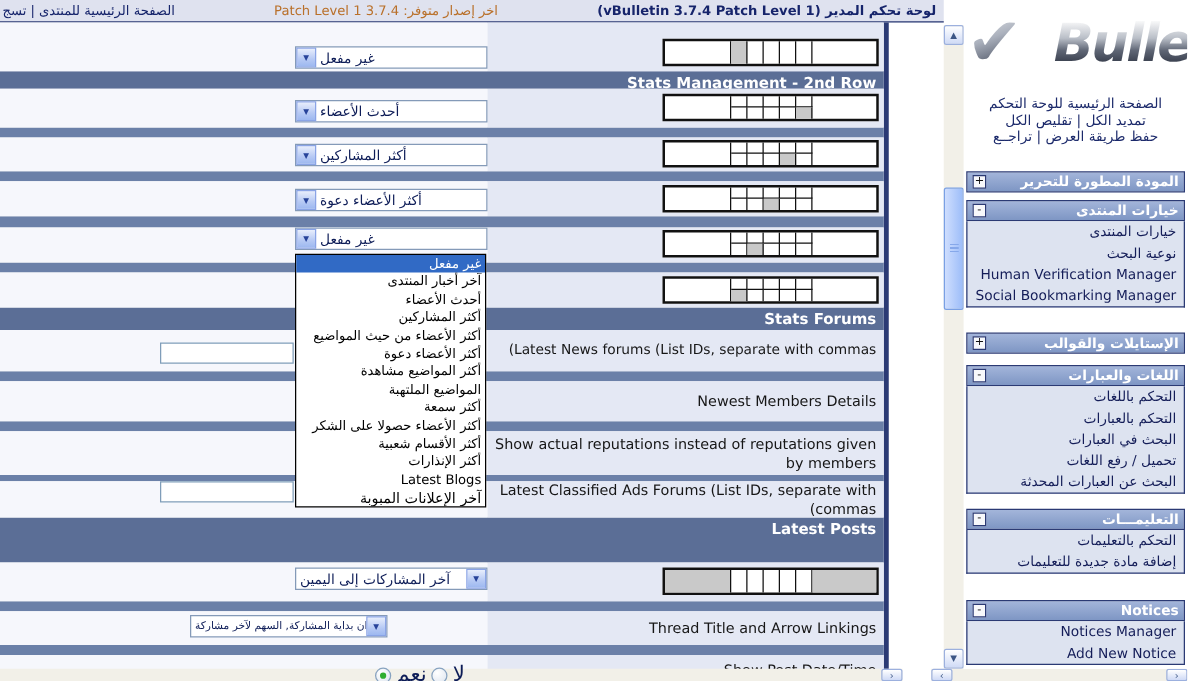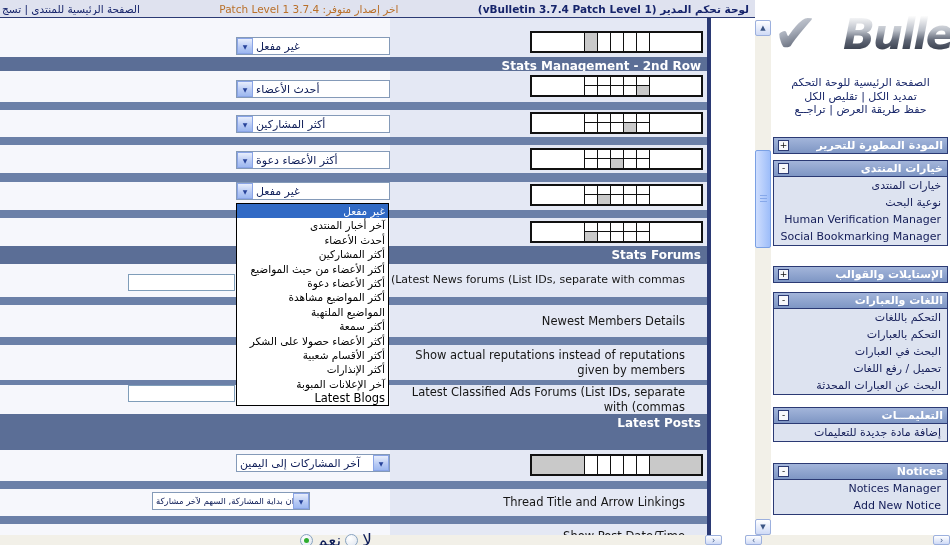--- a/index.html
+++ b/index.html
@@ -12,21 +12,21 @@
           font-size:10.5px;color:#16246b;}
   .tb-admin{font-weight:bold;padding-right:6px;white-space:nowrap;}
   .tb-version{flex:1;text-align:center;color:#b9702a;white-space:nowrap;}
   .tb-links{padding-left:2px;white-space:nowrap;font-weight:normal;overflow:hidden;text-align:right;}
 
   
   .mtable{position:absolute;left:0;top:18px;width:707px;border-right:4px solid #2b3a74;}
   .row{position:relative;display:flex;direction:ltr;}
   .cell-l{width:390px;background:#f6f7fc;}
   .cell-r{flex:1;background:#e4e8f4;display:flex;align-items:center;justify-content:flex-end;
-          padding-right:22px;box-sizing:border-box;position:relative;}
+          padding-right:6px;box-sizing:border-box;position:relative;}
   .hdr{background:#5b6e96;color:#fff;font-weight:bold;font-size:12px;text-align:right;
        line-height:18px;padding-right:6px;box-sizing:border-box;}
   .sep{background:#6b80a8;}
 
   .label-en{font-size:11.5px;color:#161616;direction:ltr;text-align:right;line-height:1.3;}
   .fit{font-size:11px;white-space:nowrap;}
 
   .sel{position:absolute;display:flex;height:18px;background:#fff;border:1px solid #849ab8;
        box-sizing:border-box;align-items:stretch;font-size:11px;color:#0d1c57;z-index:5;}
   .sel .txt{flex:1;display:flex;align-items:center;justify-content:flex-end;padding:0 3px;
@@ -364,22 +364,22 @@
       <div class="dditem">أحدث الأعضاء</div>
       <div class="dditem">أكثر المشاركين</div>
       <div class="dditem">أكثر الأعضاء من حيث المواضيع</div>
       <div class="dditem">أكثر الأعضاء دعوة</div>
       <div class="dditem">أكثر المواضيع مشاهدة</div>
       <div class="dditem">المواضيع الملتهبة</div>
       <div class="dditem">أكثر سمعة</div>
       <div class="dditem">أكثر الأعضاء حصولا على الشكر</div>
       <div class="dditem">أكثر الأقسام شعبية</div>
       <div class="dditem">أكثر الإنذارات</div>
+      <div class="dditem">Latest Blogs</div>
       <div class="dditem">آخر الإعلانات المبوبة</div>
-      <div class="dditem">Latest Blogs</div>
     </div>
 
   <div class="vscroll">
     <div class="vs-btn">▲</div>
     <div class="vs-track">
       <div class="vs-thumb" style="top:114px;height:98px"></div>
     </div>
     <div class="vs-btn">▼</div>
   </div>
 
@@ -448,20 +448,21 @@
           <div class="sb-item">البحث عن العبارات المحدثة</div>
         </div>
     </div>
 
     <div class="sb-sec" style="margin-top:12px">
       <div class="sb-hdr">
         <span>التعليمـــات</span>
         <span class="sb-toggle">-</span>
       </div>
       <div class="sb-list">
+          <div class="sb-item">التحكم بالتعليمات</div>
           <div class="sb-item">إضافة مادة جديدة للتعليمات</div>
         </div>
     </div>
 
     <div class="sb-sec" style="margin-top:21px">
       <div class="sb-hdr">
         <span>Notices</span>
         <span class="sb-toggle">-</span>
       </div>
       <div class="sb-list">

